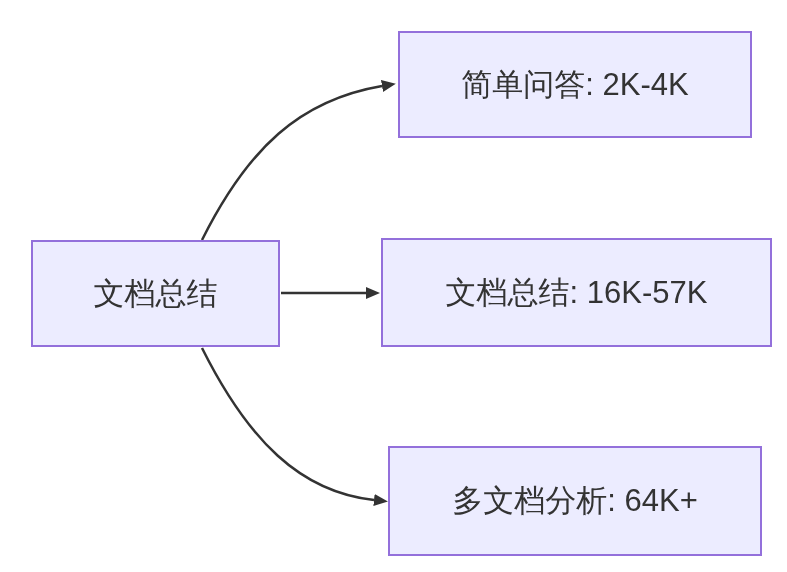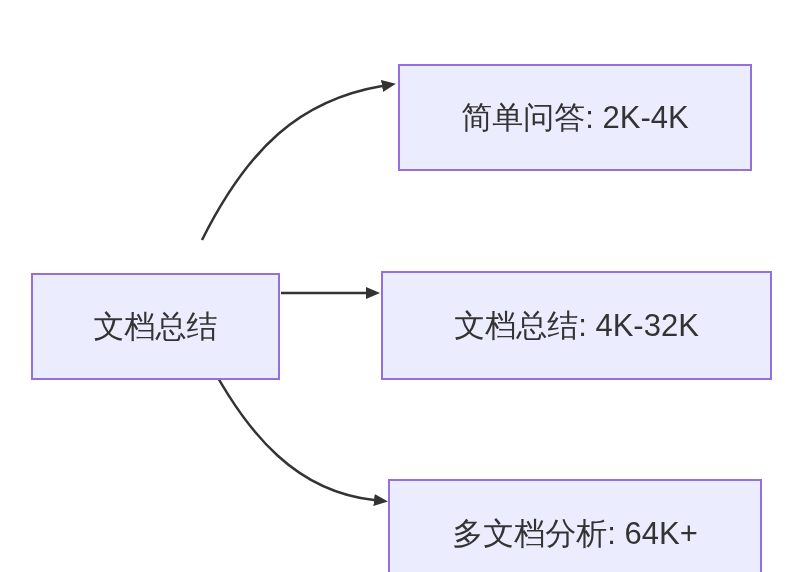--- a/index.html
+++ b/index.html
@@ -29,21 +29,20 @@
     background: #ECECFF;
     border: 2px solid #9370DB;
     display: flex;
     align-items: center;
     justify-content: center;
     color: #333333;
     font-size: 31px;
     line-height: 1.2;
     white-space: nowrap;
     text-align: left;
-    margin-top: 33px;
   }
   #node-root   { left: 31px;  top: 240px; width: 249px; height: 107px; }
   #node-leaf-0 { left: 398px; top: 31px;  width: 354px; height: 107px; }
   #node-leaf-1 { left: 381px; top: 238px; width: 391px; height: 109px; }
   #node-leaf-2 { left: 388px; top: 446px; width: 374px; height: 110px; }
   .edge-path {
     fill: none;
     stroke: #333333;
     stroke-width: 2.5px;
   }
@@ -70,20 +69,20 @@
 
   <div class="node" id="node-root">
     <span>文档总结</span>
   </div>
 
   <div class="node" id="node-leaf-0">
     <span>简单问答: 2K-4K</span>
   </div>
 
   <div class="node" id="node-leaf-1">
-    <span>文档总结: 4K-32K</span>
+    <span>文档总结: 16K-57K</span>
   </div>
 
   <div class="node" id="node-leaf-2">
     <span>多文档分析: 64K+</span>
   </div>
 
 </div>
 
 </body></html>

